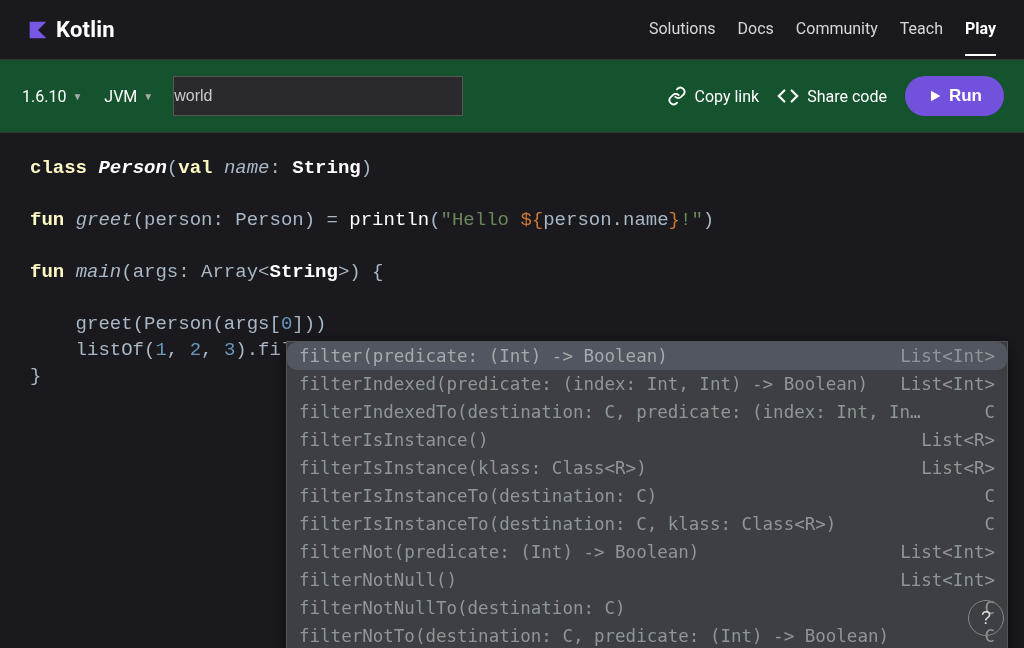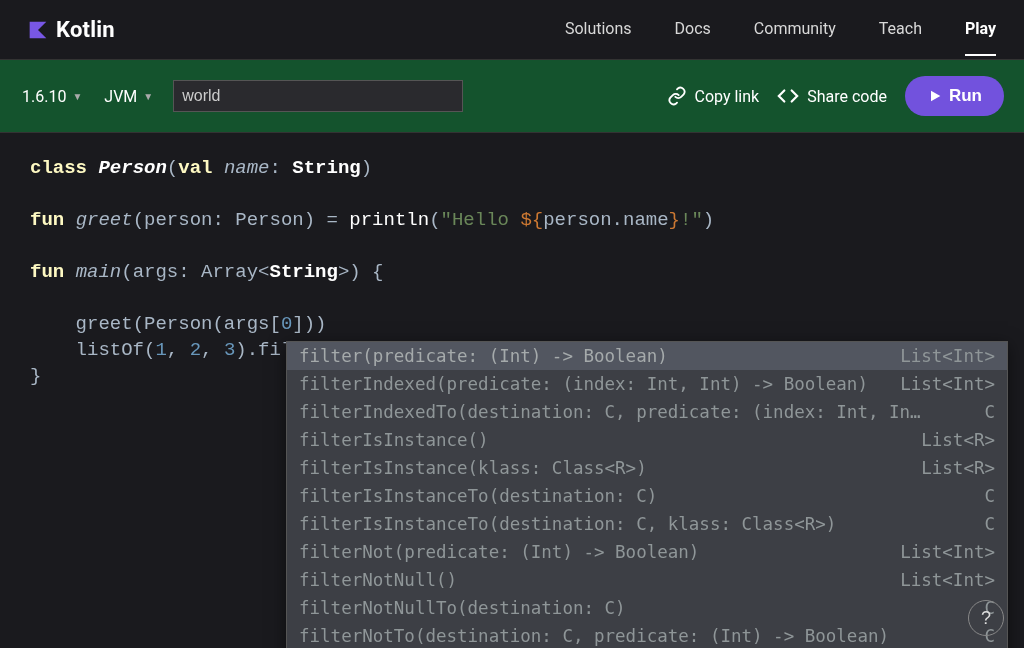--- a/index.html
+++ b/index.html
@@ -16,21 +16,21 @@
     align-items: center;
     padding: 0 28px;
     height: 60px;
     background: #1a1a1e;
     border-bottom: 1px solid #333;
   }
   .logo { display: flex; align-items: center; gap: 8px; }
   .logo-mark { width: 20px; height: 20px; }
   .logo-text { font-weight: 700; font-size: 22px; letter-spacing: 0.2px; }
   .nav-spacer { flex: 1; }
-  .nav-items { display: flex; gap: 43px; }
+  .nav-items { display: flex; gap: 22px; }
   .nav-item { font-size: 16px; color: #d8d8d8; cursor: pointer; padding-bottom: 16px; padding-top:16px; }
   .nav-item.active { color: #fff; font-weight: 700; border-bottom: 2px solid #fff; }
 
   
   .toolbar {
     display: flex;
     align-items: center;
     padding: 16px 20px;
     gap: 18px;
     border-bottom: 1px solid #333;
@@ -40,23 +40,23 @@
     display: flex; align-items: center; gap: 6px;
     font-size: 16px; color: #fff; cursor: pointer;
     padding: 4px 2px;
   }
   .dropdown .arrow { font-size: 10px; color: #aaa; }
   .args-input {
     background: #2a2a2e;
     border: 1px solid #555;
     color: #ccc;
     font-size: 16px;
-    padding: 8px 8px;
+    padding: 8px 0;
     width: 290px;
-    height: 32px;
+    height: 40px;
   }
   .toolbar-spacer { flex: 1; }
   .toolbar-action {
     display: flex; align-items: center; gap: 8px;
     font-size: 16px; color: #fff; cursor: pointer;
   }
   .icon { display: inline-flex; align-items: center; justify-content: center; }
   .run-button {
     display: flex; align-items: center; gap: 6px;
     background: #7252dd;
@@ -100,21 +100,21 @@
     font-size: 17.5px;
     box-shadow: 0 4px 16px rgba(0,0,0,0.5);
   }
   .ac-row {
     display: flex;
     padding: 1px 12px;
     color: #8f9698;
     cursor: pointer;
     gap: 8px;
   }
-  .ac-row.selected { background: #525660; color: #a5aaab; }
+  .ac-row.selected { background: #525660; color: #a5aaab; border-radius: 10px; }
   .ac-left { flex: 1; overflow: hidden; text-overflow: ellipsis; white-space: nowrap; }
   .ac-right { color: #8f9698; white-space: nowrap; }
 
   
   .help-button {
     position: absolute;
     right: 20px;
     bottom: 12px;
     width: 36px; height: 36px;
     border-radius: 50%;

